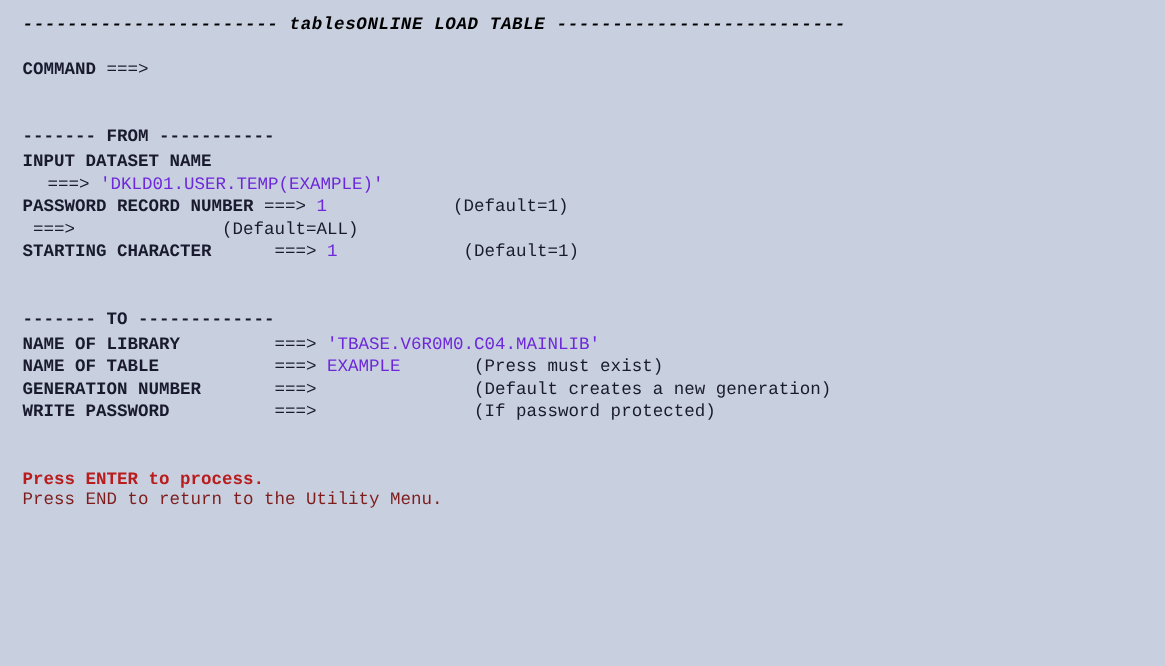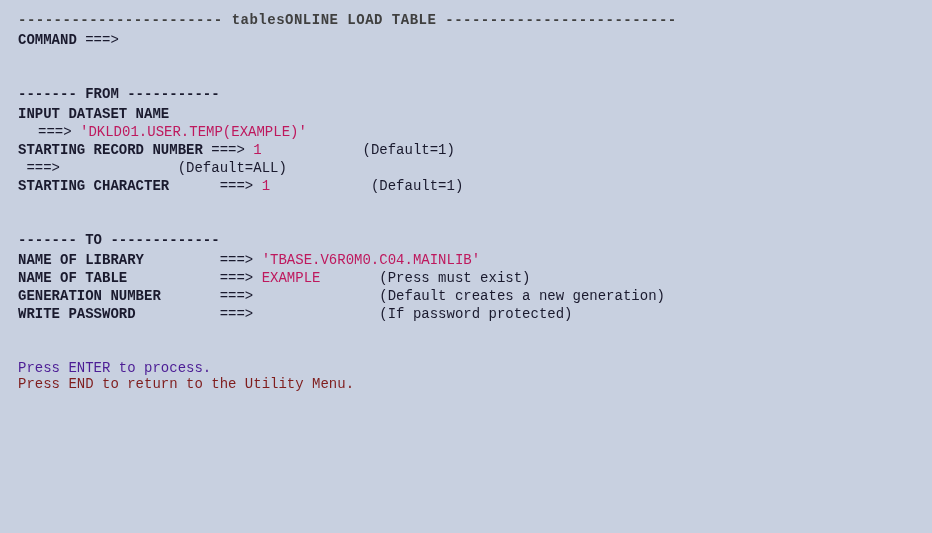--- a/index.html
+++ b/index.html
@@ -19,24 +19,25 @@
 
     .screen {
       width: 932px;
       height: 533px;
       background-color: #c8d0e0;
       padding: 12px 18px;
       color: #1a1a2e;
     }
 
     .header-line {
-      color: #404040;
+      color: #000000;
       font-weight: bold;
       letter-spacing: 0.5px;
-      margin-bottom: 4px;
+      margin-bottom: 20px;
+      font-style: italic;
     }
 
     .blank-line {
       height: 18px;
     }
 
     .section-header {
       color: #1a1a2e;
       font-weight: bold;
       margin-bottom: 4px;
@@ -45,21 +46,21 @@
     .field-label {
       color: #1a1a2e;
       font-weight: bold;
     }
 
     .arrow {
       color: #1a1a2e;
     }
 
     .field-value {
-      color: #be185d;
+      color: #6d28d9;
     }
 
     .field-default {
       color: #1a1a2e;
     }
 
     .field-row {
       display: flex;
       align-items: center;
       margin-bottom: 2px;
@@ -68,22 +69,22 @@
 
     .indented {
       padding-left: 20px;
     }
 
     .bold-text {
       font-weight: bold;
     }
 
     .press-enter {
-      font-weight: normal;
-      color: #4c1d95;
+      font-weight: bold;
+      color: #b91c1c;
     }
 
     .press-end {
       color: #7f1d1d;
     }
   </style>
 </head>
 <body>
 
 <div class="screen">
@@ -103,21 +104,21 @@
 
   <div class="field-row">
     <span class="field-label">INPUT DATASET NAME</span>
   </div>
   <div class="field-row indented">
     <span class="arrow">===&gt;</span>
     <span class="field-value"> <span>'DKLD01.USER.TEMP(EXAMPLE)'</span></span>
   </div>
 
   <div class="field-row">
-    <span class="field-label">STARTING RECORD NUMBER</span>
+    <span class="field-label">PASSWORD RECORD NUMBER</span>
     <span class="arrow"> ===&gt; </span>
     <span class="field-value">1            </span>
     <span class="field-default">(Default=1)</span>
   </div>
 
   <div class="field-row">
     <span class="arrow"> ===&gt; </span>
     <span class="field-value">             </span>
     <span class="field-default">(Default=ALL)</span>
   </div>

